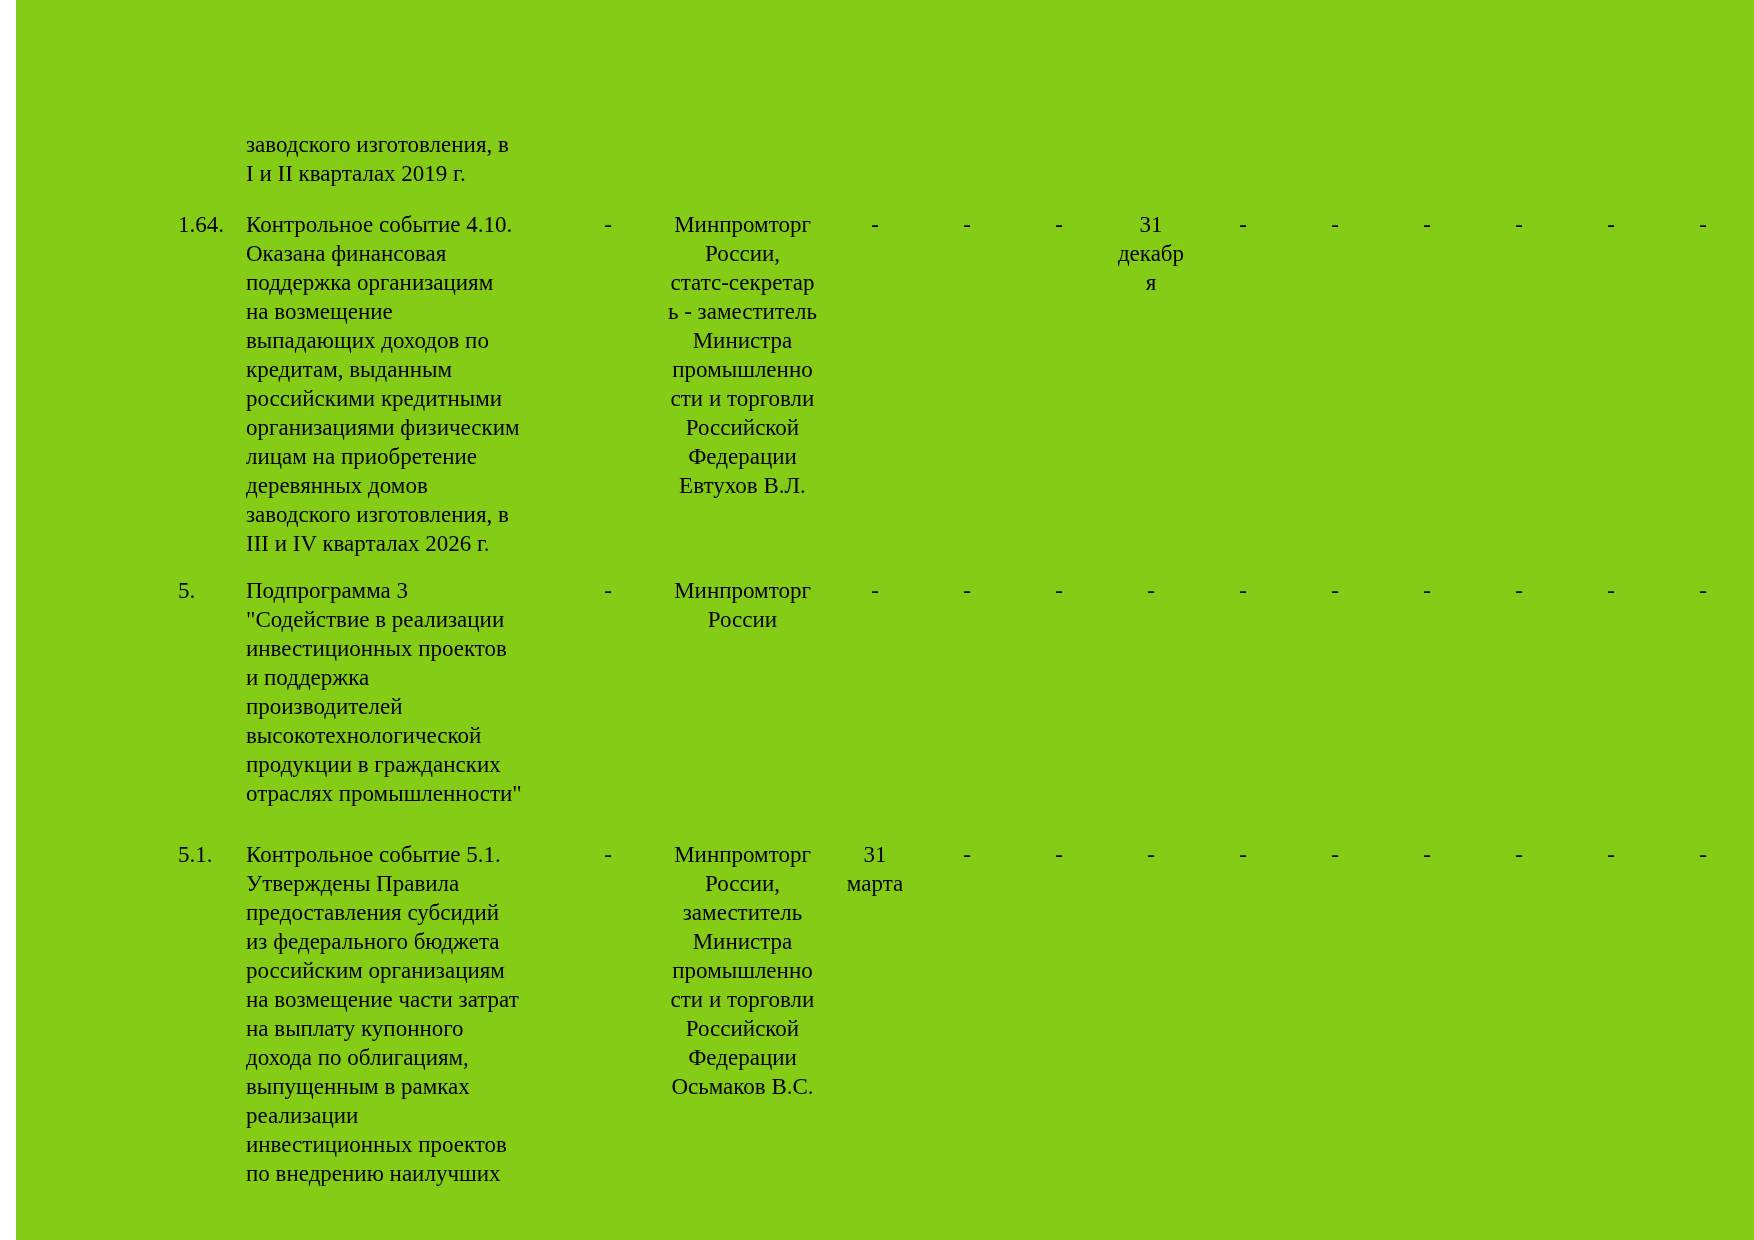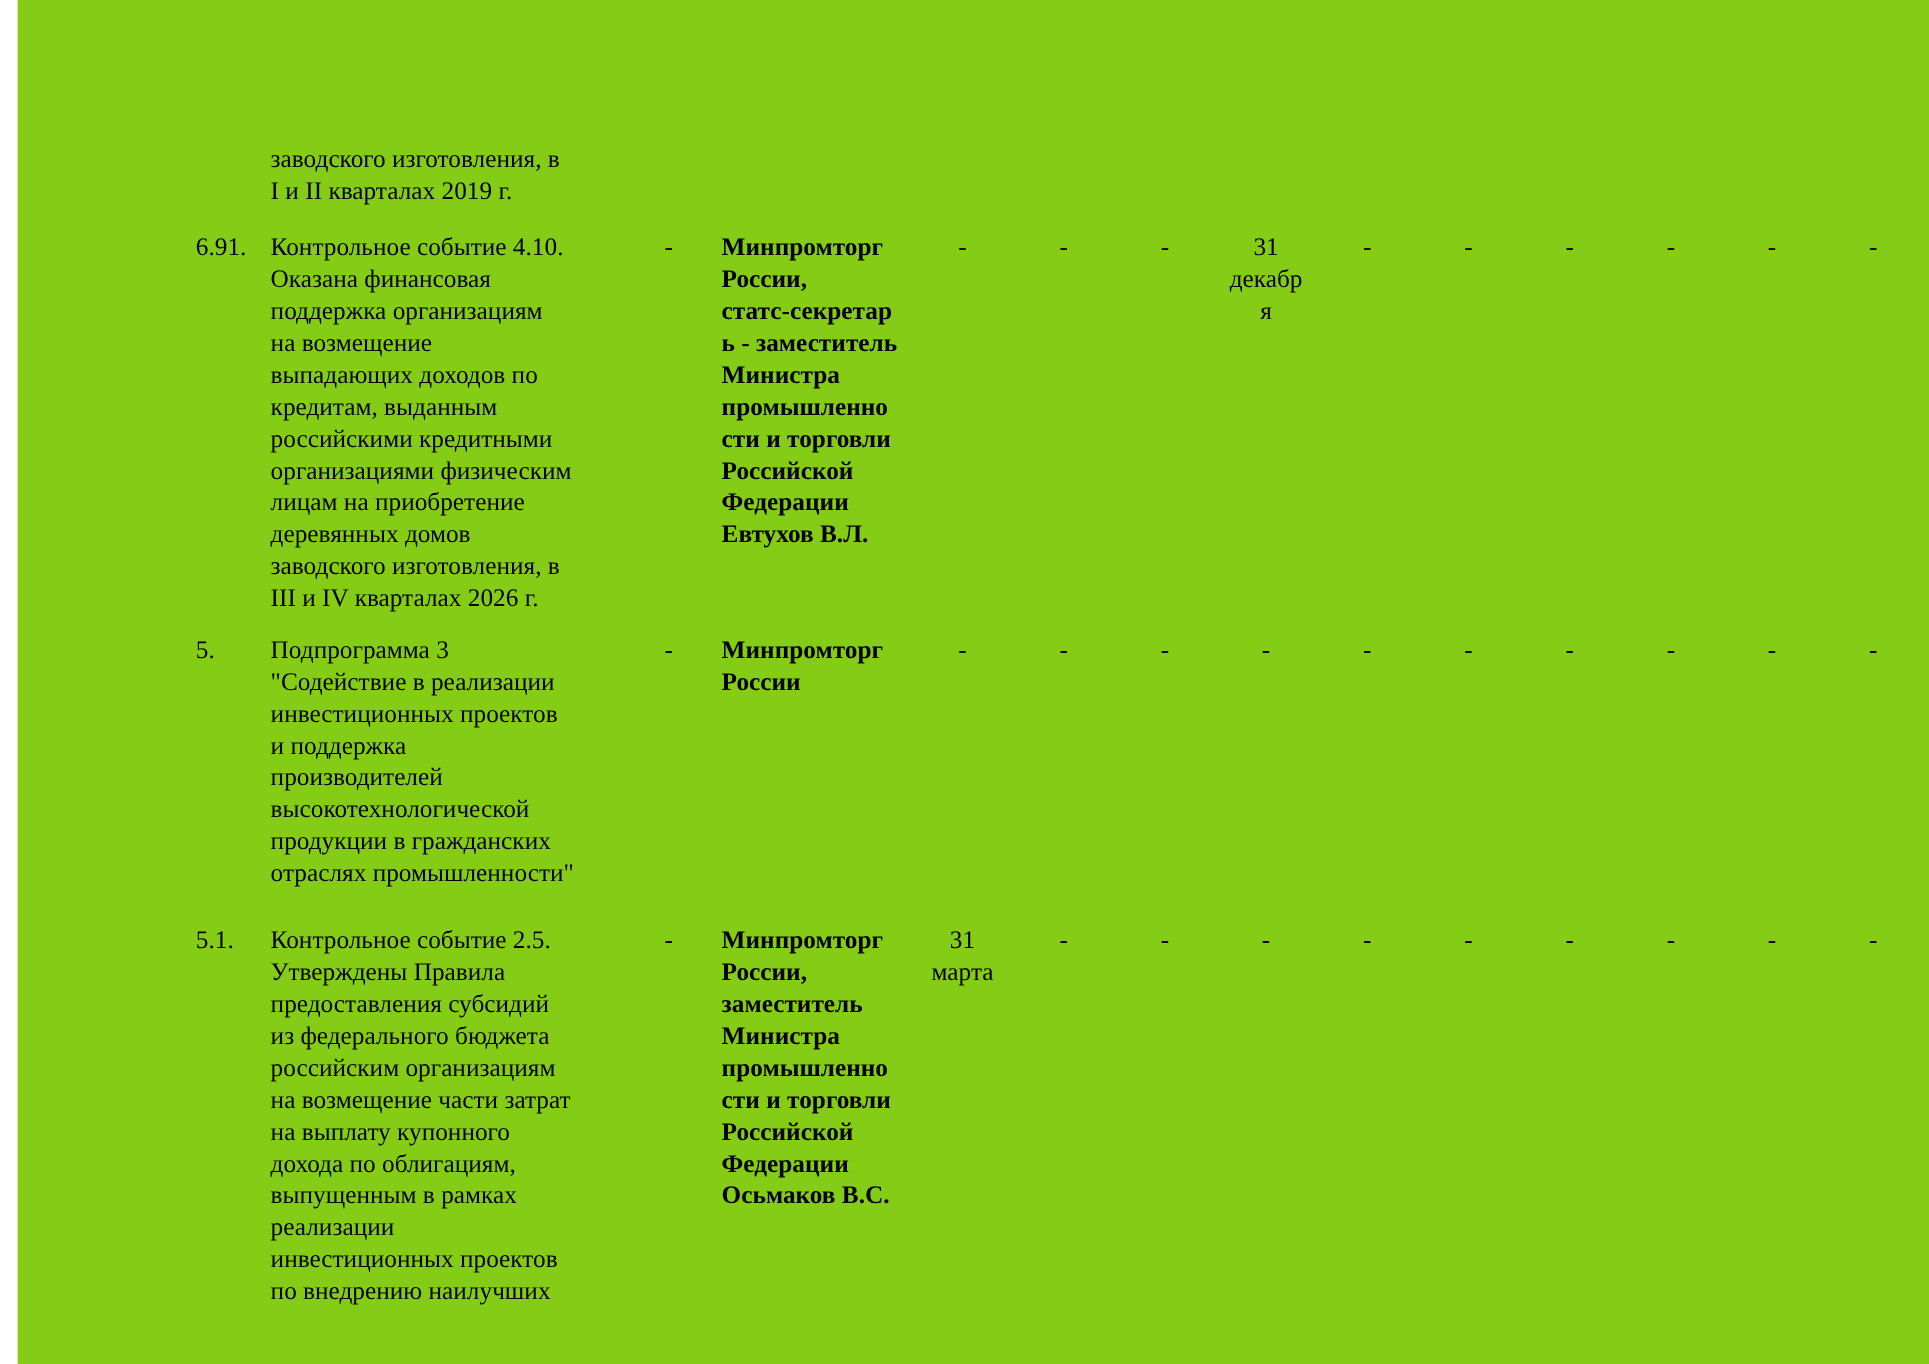--- a/index.html
+++ b/index.html
@@ -32,21 +32,21 @@
     grid-template-columns: 68px 330px 64px 16px 173px repeat(10, 92px);
     align-items: start;
   }
   .cell {
     white-space: pre-line;
     vertical-align: top;
   }
   .c-num   { text-align: left; }
   .c-desc  { text-align: left; }
   .c-dash  { text-align: center; }
-  .c-exec  { text-align: left; font-weight: bold; }
+  .c-exec  { text-align: center; }
   .c-date  { text-align: center; }
 </style>
 </head>
 <body>
 
 <div class="page">
 
   <div class="trow" style="top: 130px;">
     <div class="cell c-num"></div>
     <div class="cell c-desc">заводского изготовления, в
@@ -60,21 +60,21 @@
     <div class="cell c-date"></div>
     <div class="cell c-date"></div>
     <div class="cell c-date"></div>
     <div class="cell c-date"></div>
     <div class="cell c-date"></div>
     <div class="cell c-date"></div>
     <div class="cell c-date"></div>
   </div>
 
   <div class="trow" style="top: 210px;">
-    <div class="cell c-num">6.91.</div>
+    <div class="cell c-num">1.64.</div>
     <div class="cell c-desc">Контрольное событие 4.10.
 Оказана финансовая
 поддержка организациям
 на возмещение
 выпадающих доходов по
 кредитам, выданным
 российскими кредитными
 организациями физическим
 лицам на приобретение
 деревянных домов
@@ -127,21 +127,21 @@
     <div class="cell c-date">-</div>
     <div class="cell c-date">-</div>
     <div class="cell c-date">-</div>
     <div class="cell c-date">-</div>
     <div class="cell c-date">-</div>
     <div class="cell c-date">-</div>
   </div>
 
   <div class="trow" style="top: 840px;">
     <div class="cell c-num">5.1.</div>
-    <div class="cell c-desc">Контрольное событие 2.5.
+    <div class="cell c-desc">Контрольное событие 5.1.
 Утверждены Правила
 предоставления субсидий
 из федерального бюджета
 российским организациям
 на возмещение части затрат
 на выплату купонного
 дохода по облигациям,
 выпущенным в рамках
 реализации
 инвестиционных проектов

